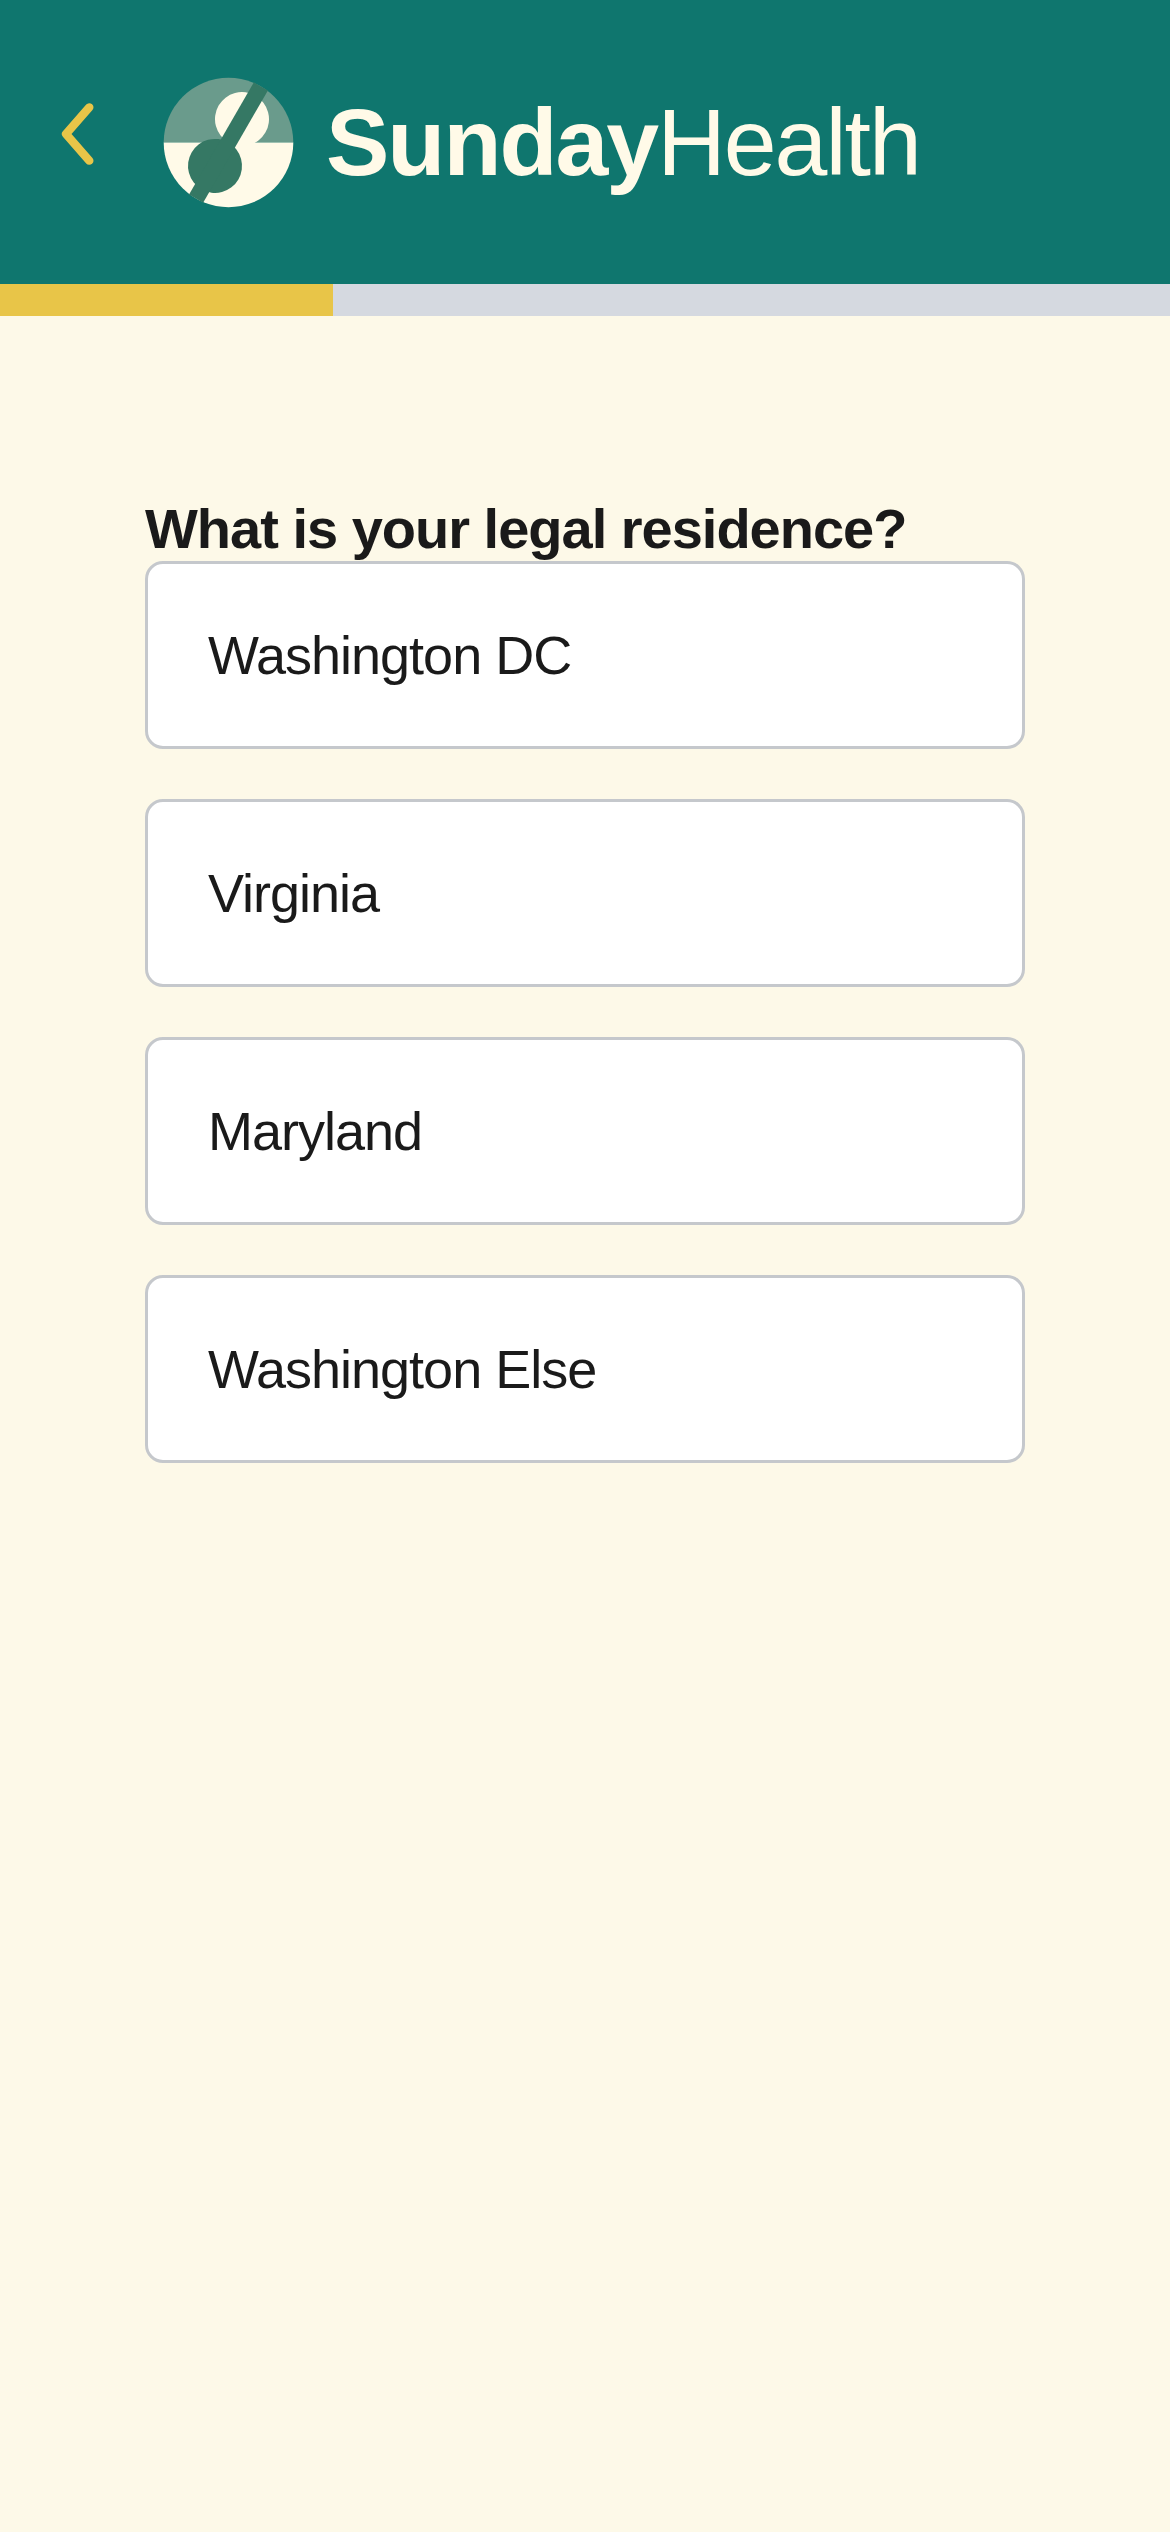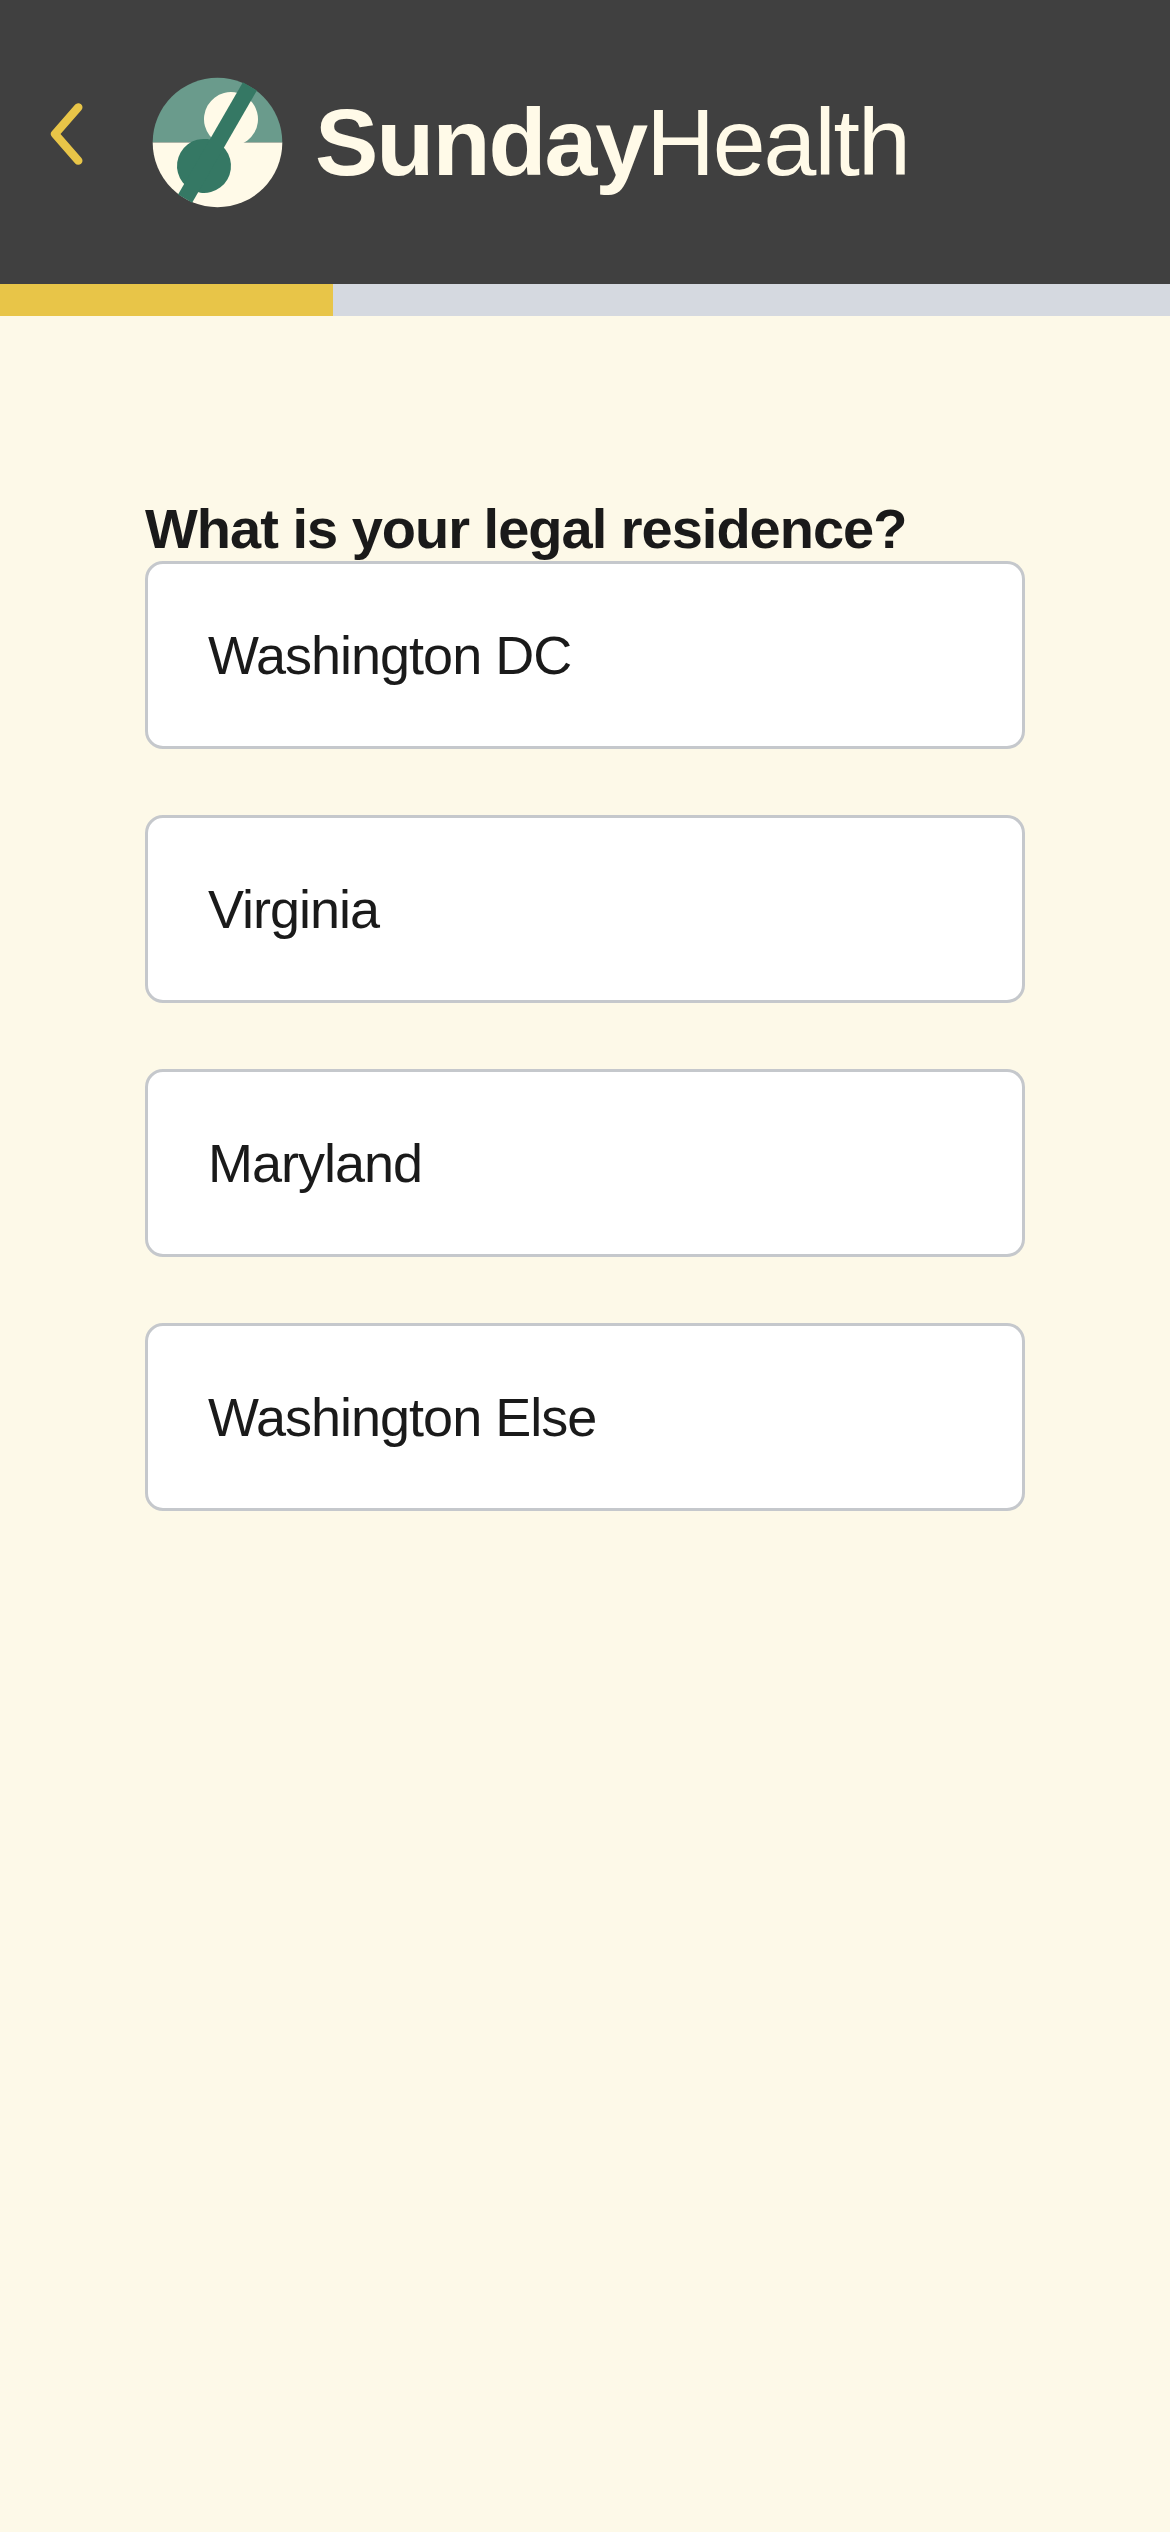--- a/index.html
+++ b/index.html
@@ -8,25 +8,25 @@
       padding: 0;
     }
     body {
       width: 1170px;
       height: 2532px;
       background-color: #FDF9E8;
       font-family: -apple-system, BlinkMacSystemFont, 'Segoe UI', Helvetica, Arial, sans-serif;
       overflow: hidden;
     }
     .header {
-      background-color: #404040;
+      background-color: #0f766e;
       height: 284px;
       display: flex;
       align-items: center;
-      padding: 0 30px;
+      padding: 0 41px;
     }
     .back-button {
       color: #E8C548;
       font-size: 80px;
       font-weight: 300;
       cursor: pointer;
       margin-right: 50px;
       display: flex;
       align-items: center;
       justify-content: center;
@@ -76,21 +76,21 @@
       font-size: 56px;
       font-weight: 700;
       color: #1a1a1a;
       letter-spacing: -1px;
     }
     .option {
       background-color: #FFFFFF;
       border: 3px solid #C5C8CC;
       border-radius: 18px;
       padding: 60px 60px;
-      margin-bottom: 66px;
+      margin-bottom: 50px;
       cursor: pointer;
       font-size: 54px;
       font-weight: 500;
       color: #1a1a1a;
       letter-spacing: -1px;
     }
   </style>
 </head>
 <body>
 

